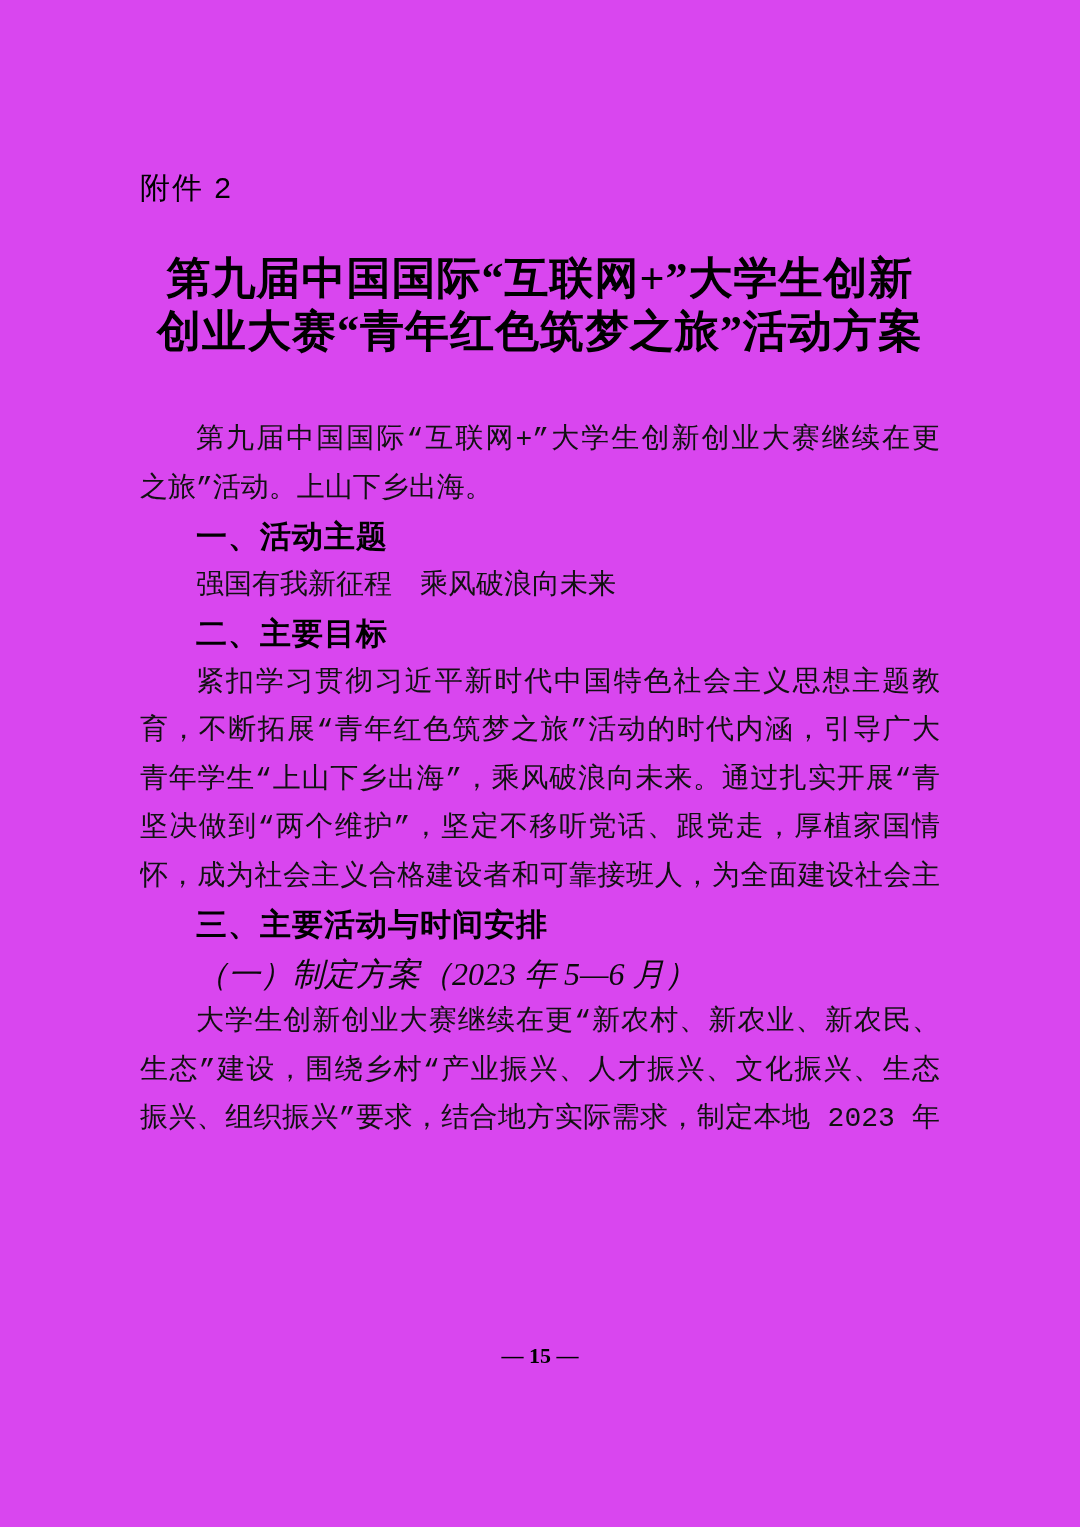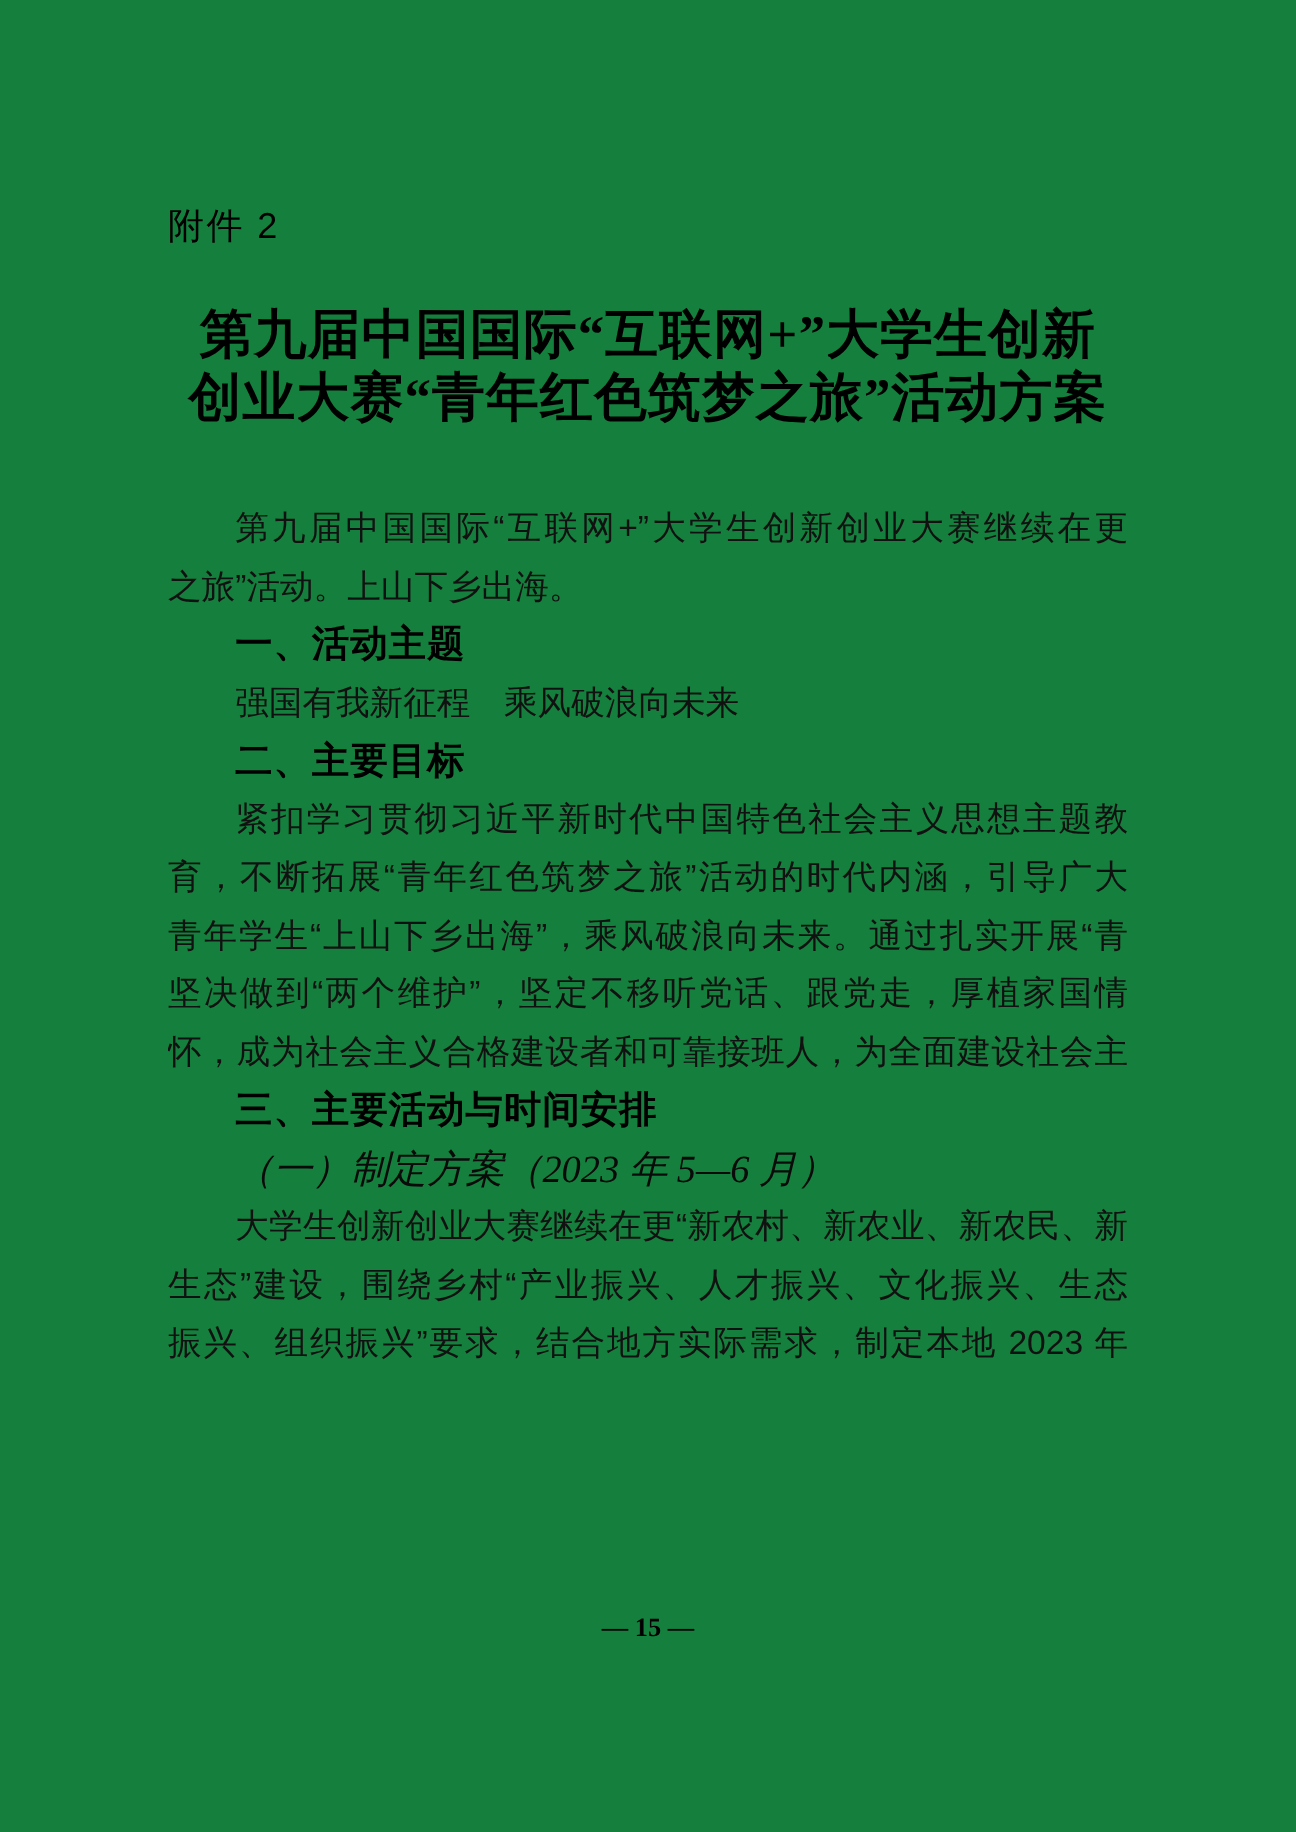--- a/index.html
+++ b/index.html
@@ -4,21 +4,21 @@
 <style>
   html, body {
     margin: 0;
     padding: 0;
     background: #ffffff;
   }
   .page {
     position: relative;
     width: 1080px;
     height: 1527px;
-    background: #15803d;
+    background: #d946ef;
     overflow: hidden;
     color: #000000;
   }
   .attachment-label {
     position: absolute;
     left: 140px;
     top: 168px;
     font-family: "Liberation Sans", "DejaVu Sans", sans-serif;
     font-size: 30px;
     font-weight: 500;
@@ -41,21 +41,21 @@
   }
   .doc-body {
     position: absolute;
     left: 140px;
     top: 416px;
     width: 800px;
   }
   .line {
     height: 48.5px;
     line-height: 48.5px;
-    font-family: Liberation Sans, sans-serif;
+    font-family: Liberation Mono, monospace;
     font-size: 28px;
     color: #111111;
     overflow: hidden;
     white-space: nowrap;
   }
   .line.fill {
     white-space: normal;
     text-align: justify;
     text-align-last: justify;
   }

